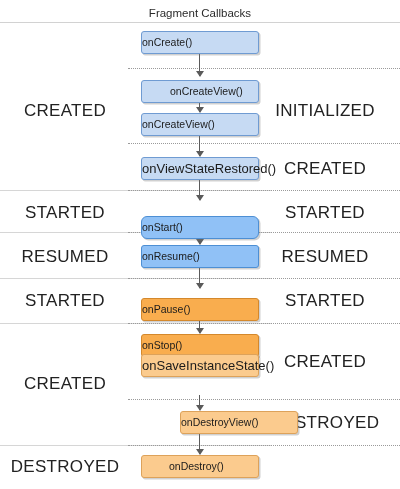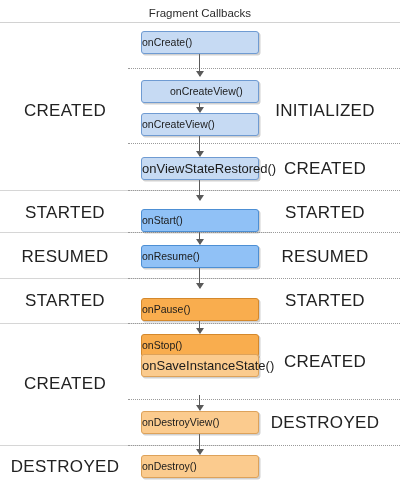--- a/index.html
+++ b/index.html
@@ -127,22 +127,22 @@
       <div class="state right" style="top: 250px;">RESUMED</div>
       <div class="state right" style="top: 294px;">STARTED</div>
       <div class="state right" style="top: 355px;">CREATED</div>
       <div class="state right" style="top: 416px;">DESTROYED</div>
     </div>
   <div id="callbacks-layer">
       <div class="box blue-light" style="top: 31px;">onCreate()</div>
       <div class="box blue-light" style="top: 80px; padding-left: 28px;">onCreateView()</div>
       <div class="box blue-light" style="top: 113px;">onCreateView()</div>
       <div class="box blue-light small" style="top: 157px;">onViewStateRestored()</div>
-      <div class="box blue-dark" style="top: 209px;">onStart()</div>
+      <div class="box blue-dark" style="top: 216px; border-radius: 6px;">onStart()</div>
       <div class="box blue-dark" style="top: 245px;">onResume()</div>
       <div class="box orange-dark" style="top: 298px;">onPause()</div>
       <div class="box orange-dark" style="top: 334px;">onStop()</div>
       <div class="box orange-light small" style="top: 354px;">onSaveInstanceState()</div>
-      <div class="box orange-light" style="top: 411px;">onDestroyView()</div>
-      <div class="box orange-light" style="top: 455px;">onDestroy()</div>
+      <div class="box orange-light" style="top: 411px; margin-left: 39px;">onDestroyView()</div>
+      <div class="box orange-light" style="top: 455px; padding-left: 27px;">onDestroy()</div>
     </div>
 
 </div>
 
 </body></html>

